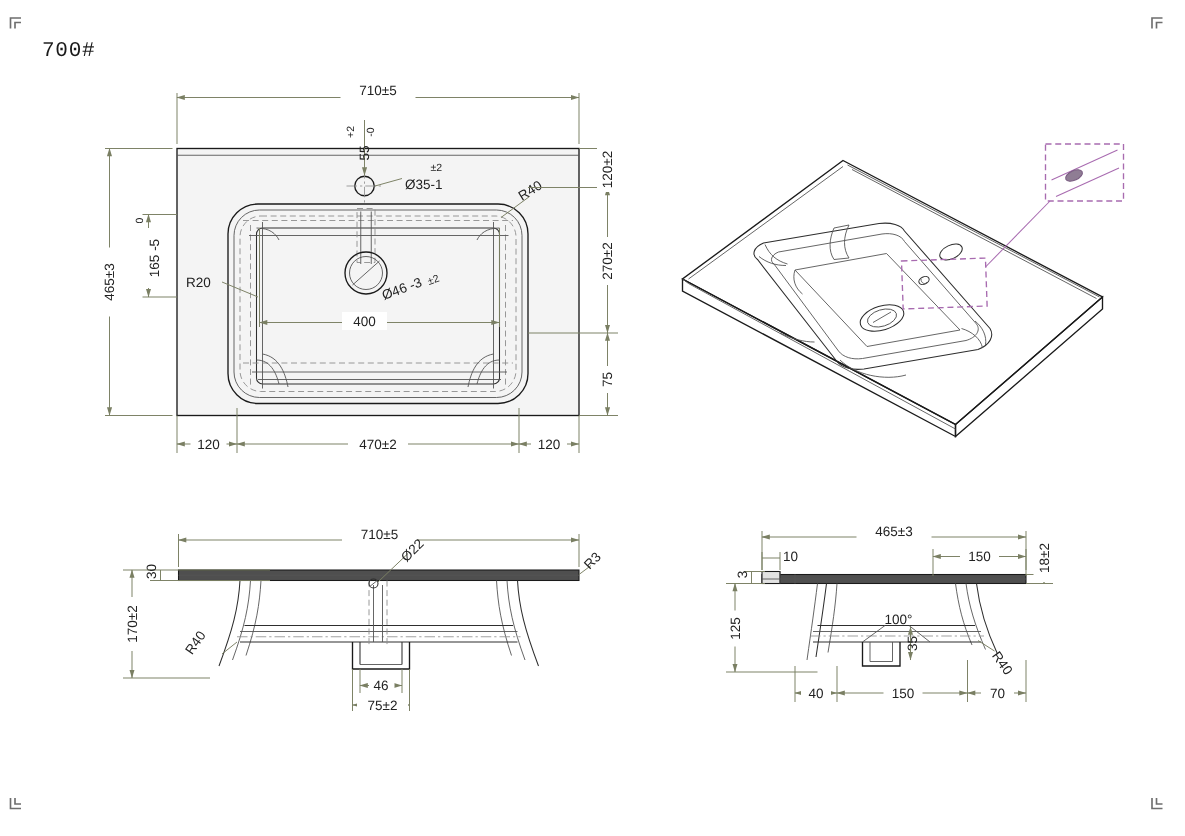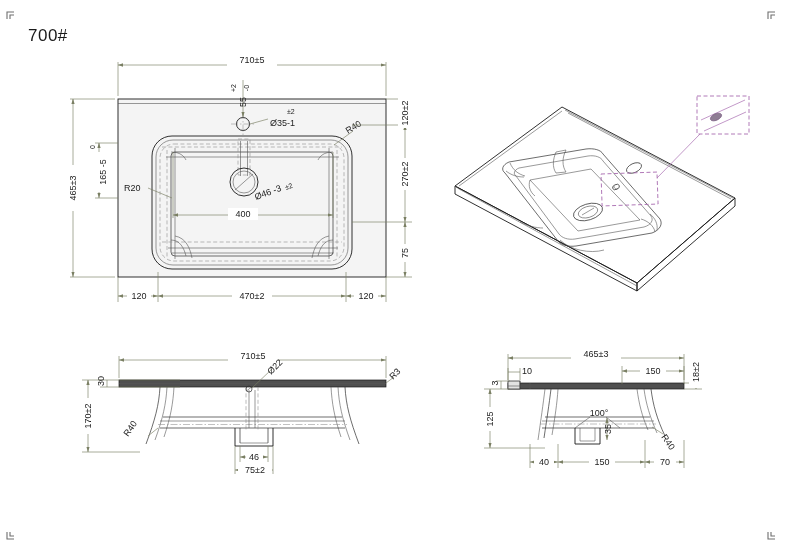--- a/index.html
+++ b/index.html
@@ -20,24 +20,24 @@
   }
   #sheet svg {
     position: absolute;
     left: 0;
     top: 0;
   }
   .ttl {
     position: absolute;
     left: 28px;
     top: 26px;
-    font-size: 17px;
+    font-size: 14px;
     letter-spacing: 0.5px;
     color: #1a1a1a;
-    font-family: Liberation Sans, sans-serif;
+    font-family: Liberation Mono, monospace;
     white-space: nowrap;
   }
 </style>
 </head>
 <body>
 
 <div id="sheet">
 
   <div class="ttl">700#</div>
 

